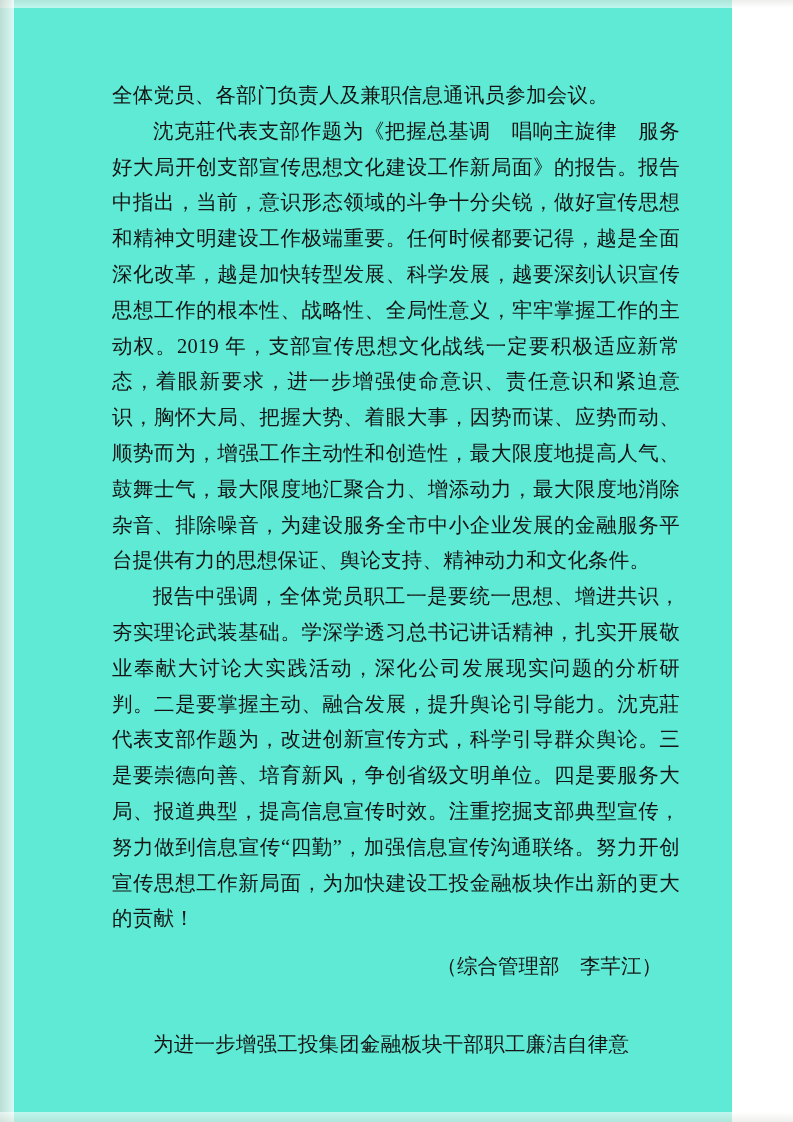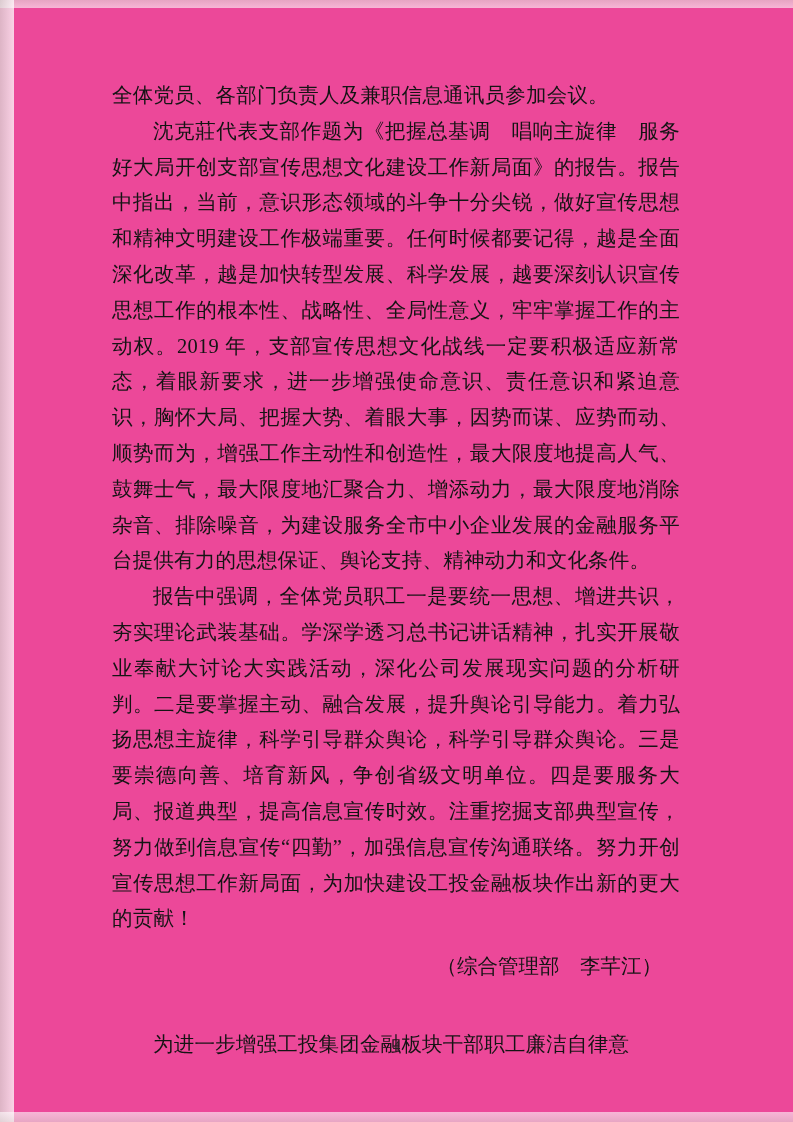--- a/index.html
+++ b/index.html
@@ -9,23 +9,23 @@
   body {
     width: 793px;
     height: 1122px;
     background: #ffffff;
     font-family: "Liberation Serif", serif;
     color: #1a1a1a;
     overflow: hidden;
   }
   .page {
     position: relative;
-    width: 793px;
+    width: 732px;
     height: 1122px;
-    background: #ec4899;
+    background: #5eead4;
     box-sizing: border-box;
   }
   .content {
     position: absolute;
     left: 112px;
     top: 78px;
     width: 568px;
   }
   .para {
     font-size: 20.5px;
@@ -109,21 +109,21 @@
   <div class="edge-shadow-top"></div>
   <div class="edge-shadow-left"></div>
   <div class="edge-shadow-bottom"></div>
 
   <div class="content">
 
     <p class="para">全体党员、各部门负责人及兼职信息通讯员参加会议。</p>
 
     <p class="para indent">沈克莊代表支部作题为《把握总基调　唱响主旋律　服务好大局开创支部宣传思想文化建设工作新局面》的报告。报告中指出，当前，意识形态领域的斗争十分尖锐，做好宣传思想和精神文明建设工作极端重要。任何时候都要记得，越是全面深化改革，越是加快转型发展、科学发展，越要深刻认识宣传思想工作的根本性、战略性、全局性意义，牢牢掌握工作的主动权。2019 年，支部宣传思想文化战线一定要积极适应新常态，着眼新要求，进一步增强使命意识、责任意识和紧迫意识，胸怀大局、把握大势、着眼大事，因势而谋、应势而动、顺势而为，增强工作主动性和创造性，最大限度地提高人气、鼓舞士气，最大限度地汇聚合力、增添动力，最大限度地消除杂音、排除噪音，为建设服务全市中小企业发展的金融服务平台提供有力的思想保证、舆论支持、精神动力和文化条件。</p>
 
-    <p class="para indent">报告中强调，全体党员职工一是要统一思想、增进共识，夯实理论武装基础。学深学透习总书记讲话精神，扎实开展敬业奉献大讨论大实践活动，深化公司发展现实问题的分析研判。二是要掌握主动、融合发展，提升舆论引导能力。着力弘扬思想主旋律，科学引导群众舆论，科学引导群众舆论。三是要崇德向善、培育新风，争创省级文明单位。四是要服务大局、报道典型，提高信息宣传时效。注重挖掘支部典型宣传，努力做到信息宣传“四勤”，加强信息宣传沟通联络。努力开创宣传思想工作新局面，为加快建设工投金融板块作出新的更大的贡献！</p>
+    <p class="para indent">报告中强调，全体党员职工一是要统一思想、增进共识，夯实理论武装基础。学深学透习总书记讲话精神，扎实开展敬业奉献大讨论大实践活动，深化公司发展现实问题的分析研判。二是要掌握主动、融合发展，提升舆论引导能力。沈克莊代表支部作题为，改进创新宣传方式，科学引导群众舆论。三是要崇德向善、培育新风，争创省级文明单位。四是要服务大局、报道典型，提高信息宣传时效。注重挖掘支部典型宣传，努力做到信息宣传“四勤”，加强信息宣传沟通联络。努力开创宣传思想工作新局面，为加快建设工投金融板块作出新的更大的贡献！</p>
 
     <p class="signature">（综合管理部　李芊江）</p>
 
 
     <p class="para indent after-heading">为进一步增强工投集团金融板块干部职工廉洁自律意</p>
 
   </div>
 
   <div class="page-number">4</div>
 

